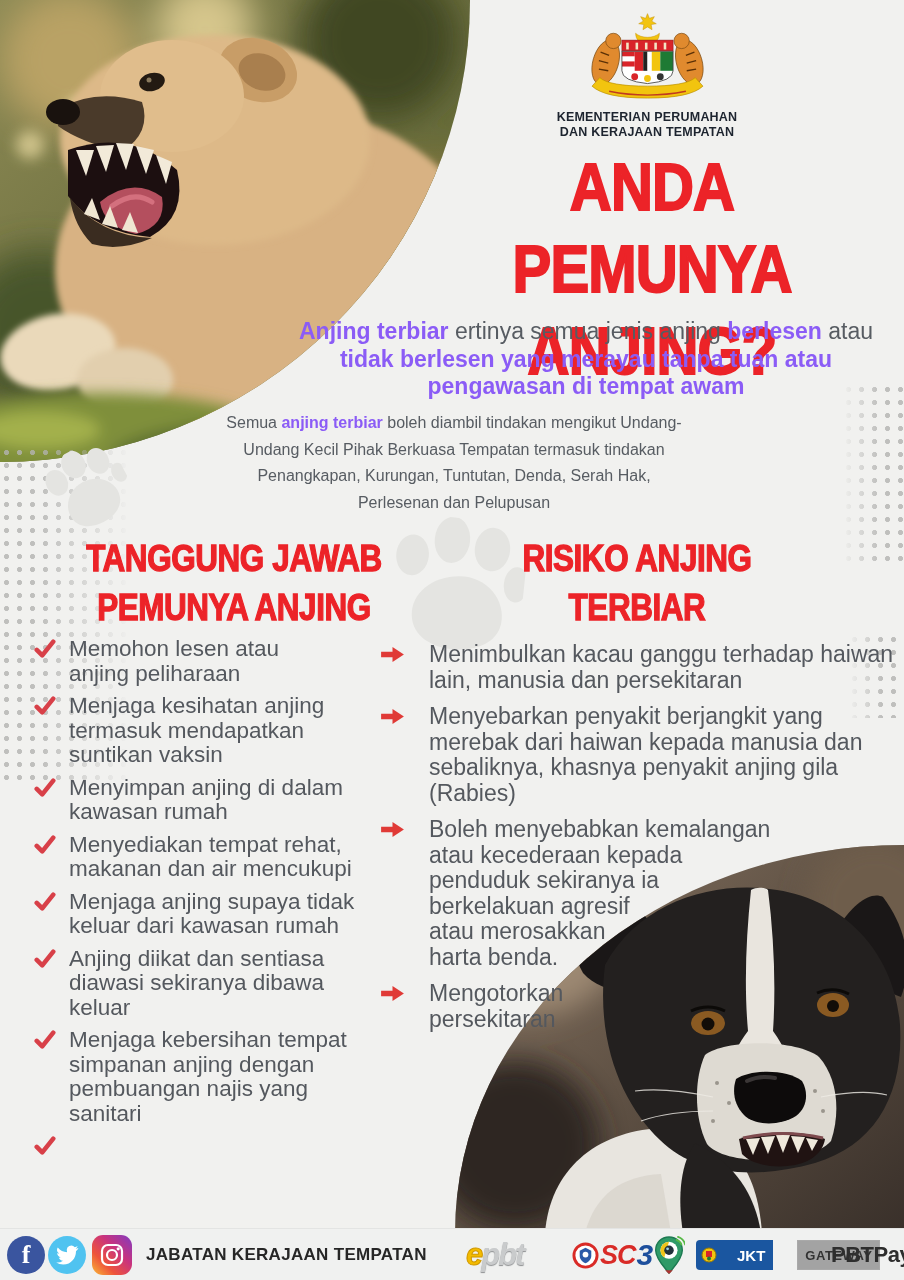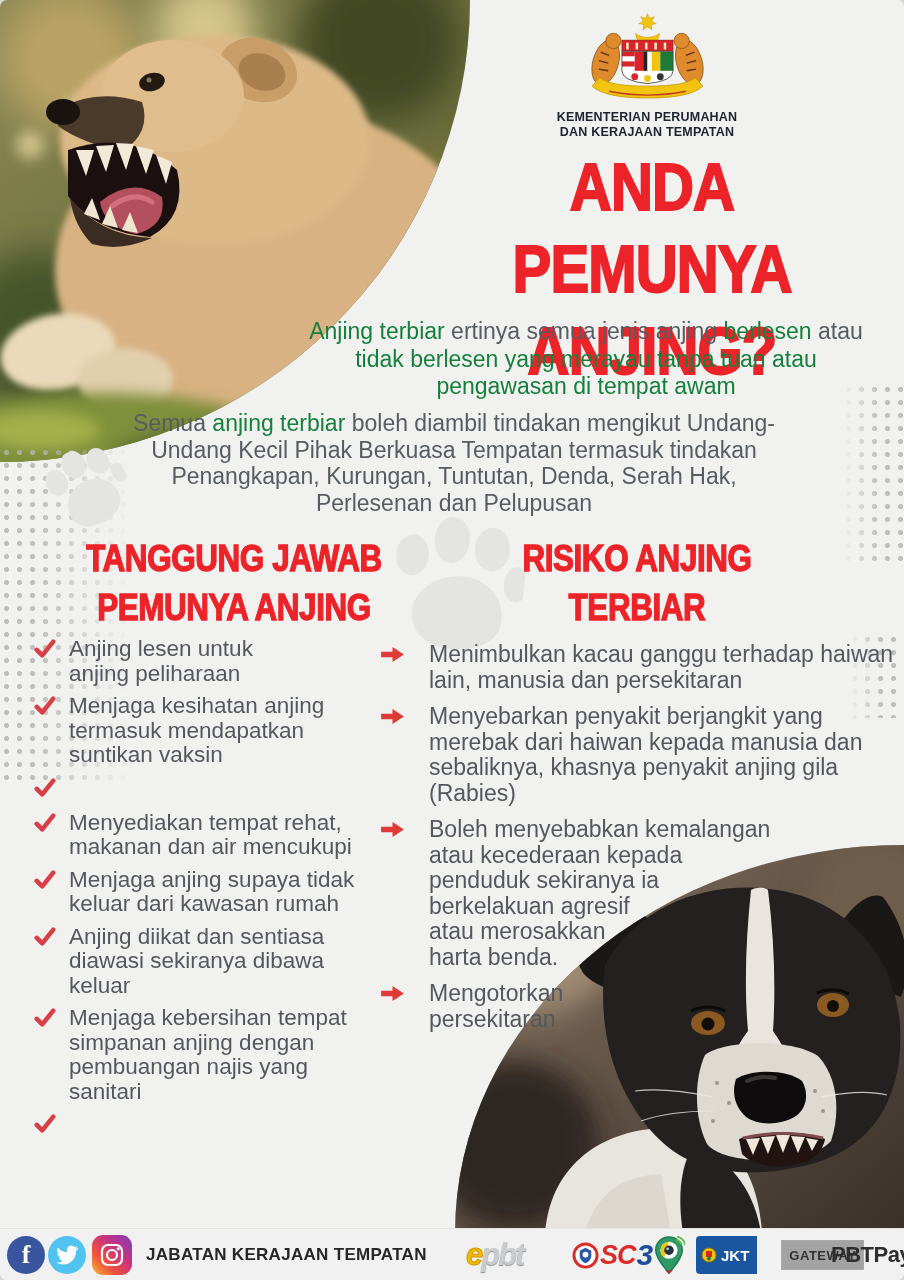--- a/index.html
+++ b/index.html
@@ -1,17 +1,17 @@
 <!DOCTYPE html>
 <html><head>
 <meta charset="utf-8">
 <style>
   html,body{margin:0;padding:0;}
   body{font-family:"Liberation Sans",sans-serif;background:#d8d8d8;}
-  #poster{position:relative;width:904px;height:1280px;background:#f1f1ef;overflow:hidden;margin:0 auto;border-radius:7px;}
+  #poster{position:relative;width:904px;height:1280px;background:#f1f1ef;overflow:hidden;margin:0 auto;}
 
   
   #photo-tl{position:absolute;left:0;top:0;width:470px;height:462px;
     border-bottom-right-radius:100% 100%;overflow:hidden;z-index:1;}
   #photo-br{position:absolute;left:455px;top:845px;width:449px;height:388px;
     border-top-left-radius:100% 100%;overflow:hidden;z-index:1;}
   #photo-tl svg,#photo-br svg{display:block;width:100%;height:100%;}
 
   
   .dots{position:absolute;z-index:2;
@@ -36,22 +36,22 @@
     text-align:center;font-size:12.5px;font-weight:bold;line-height:15px;
     color:#1d242f;letter-spacing:.2px;}
 
   #title{position:absolute;left:400px;top:146px;width:504px;z-index:3;
     text-align:center;color:#ec2328;font-weight:bold;font-size:66px;line-height:82px;
     letter-spacing:-1px;transform:scaleX(.88);transform-origin:50% 0;
     -webkit-text-stroke:2px #ec2328;}
 
   .para{position:absolute;z-index:3;text-align:center;white-space:pre-line;color:#575c62;}
   #intro{left:272px;top:318px;width:628px;font-size:23px;line-height:27.5px;}
-  #law{left:48px;top:410px;width:812px;font-size:23px;line-height:26.5px;}
-  .b{font-weight:normal;color:#15803d;margin-top:44px;}
+  #law{left:48px;top:410px;width:812px;font-size:16px;line-height:26.5px;}
+  .b{font-weight:bold;color:#8b5cf6;margin-top:44px;}
   .i{}
 
   
   .col-head{position:absolute;z-index:3;text-align:center;color:#ec2328;font-weight:bold;
     font-size:37px;line-height:49px;letter-spacing:-.5px;transform:scaleX(.85);
     transform-origin:50% 0;-webkit-text-stroke:1.3px #ec2328;}
   #head-left{left:58px;top:534px;width:352px;}
   #head-right{left:478px;top:534px;width:318px;}
 
   
@@ -75,22 +75,22 @@
   #ig .soc{width:40px;height:40px;border-radius:11px;
     background:linear-gradient(45deg,#f9ba37 0%,#ee543b 30%,#c9337d 62%,#8a3ab9 95%);}
   #dept{left:146px;font-size:17px;font-weight:bold;color:#262626;letter-spacing:.3px;}
   #epbt{left:466px;font-style:italic;font-weight:bold;font-size:31px;letter-spacing:-2px;}
   #epbt .e{color:#f3bb00;-webkit-text-stroke:1px #cf9700;}
   #epbt .rest{color:#c9cbcc;text-shadow:0 1px 1px #8f9193;}
   #osc3{left:572px;font-style:italic;font-weight:bold;font-size:27px;letter-spacing:-1px;gap:1px;}
   #osc3 .sc{color:#d92b27;} #osc3 .three{color:#1d4f9c;font-size:30px;}
   #pinlogo{left:653px;}
   #jkt{left:696px;}
-  #jkt .jkt-box{display:flex;align-items:center;gap:4px;background:#1a56a0;color:#fff;
-    font-weight:bold;font-size:15px;height:38px;padding:0 8px 0 5px;border-radius:4px 0 0 4px;}
+  #jkt .jkt-box{display:flex;align-items:center;gap:20px;background:#1a56a0;color:#fff;
+    font-weight:bold;font-size:15px;height:30px;padding:0 8px 0 5px;border-radius:4px 0 0 4px;}
   #jkt .gw-box{display:flex;align-items:center;background:#a3a3a3;border:1px solid #a9a9a9;
     color:#333;font-weight:bold;font-size:13px;height:28px;padding:0 7px;letter-spacing:.5px;margin-left:24px;}
   #pbtpay{left:831px;font-weight:bold;font-size:22px;color:#2e2e2e;letter-spacing:-.5px;}
 </style>
 </head>
 <body>
 
 <div id="poster">
 
   <div id="photo-tl">
@@ -334,35 +334,37 @@
   <div class="col-head" id="head-right">
     <div>RISIKO ANJING</div>
     <div>TERBIAR</div>
   </div>
 
   <div id="list-left">
     <div class="li">
       <span class="ico"><svg width="22" height="22" viewBox="0 0 24 24">
             <path d="M3 13 L9 19 L21 4" stroke="#d84048" stroke-width="5" fill="none" stroke-linecap="round" stroke-linejoin="round"></path>
           </svg></span>
-      <span class="txt">Anjing lesen untuk
+      <span class="txt">Memohon lesen atau
 anjing peliharaan</span>
     </div>
     <div class="li">
       <span class="ico"><svg width="22" height="22" viewBox="0 0 24 24">
             <path d="M3 13 L9 19 L21 4" stroke="#d84048" stroke-width="5" fill="none" stroke-linecap="round" stroke-linejoin="round"></path>
           </svg></span>
       <span class="txt">Menjaga kesihatan anjing
 termasuk mendapatkan
 suntikan vaksin</span>
     </div>
     <div class="li">
       <span class="ico"><svg width="22" height="22" viewBox="0 0 24 24">
             <path d="M3 13 L9 19 L21 4" stroke="#d84048" stroke-width="5" fill="none" stroke-linecap="round" stroke-linejoin="round"></path>
           </svg></span>
+      <span class="txt">Menyimpan anjing di dalam
+kawasan rumah</span>
     </div>
     <div class="li">
       <span class="ico"><svg width="22" height="22" viewBox="0 0 24 24">
             <path d="M3 13 L9 19 L21 4" stroke="#d84048" stroke-width="5" fill="none" stroke-linecap="round" stroke-linejoin="round"></path>
           </svg></span>
       <span class="txt">Menyediakan tempat rehat,
 makanan dan air mencukupi</span>
     </div>
     <div class="li">
       <span class="ico"><svg width="22" height="22" viewBox="0 0 24 24">

